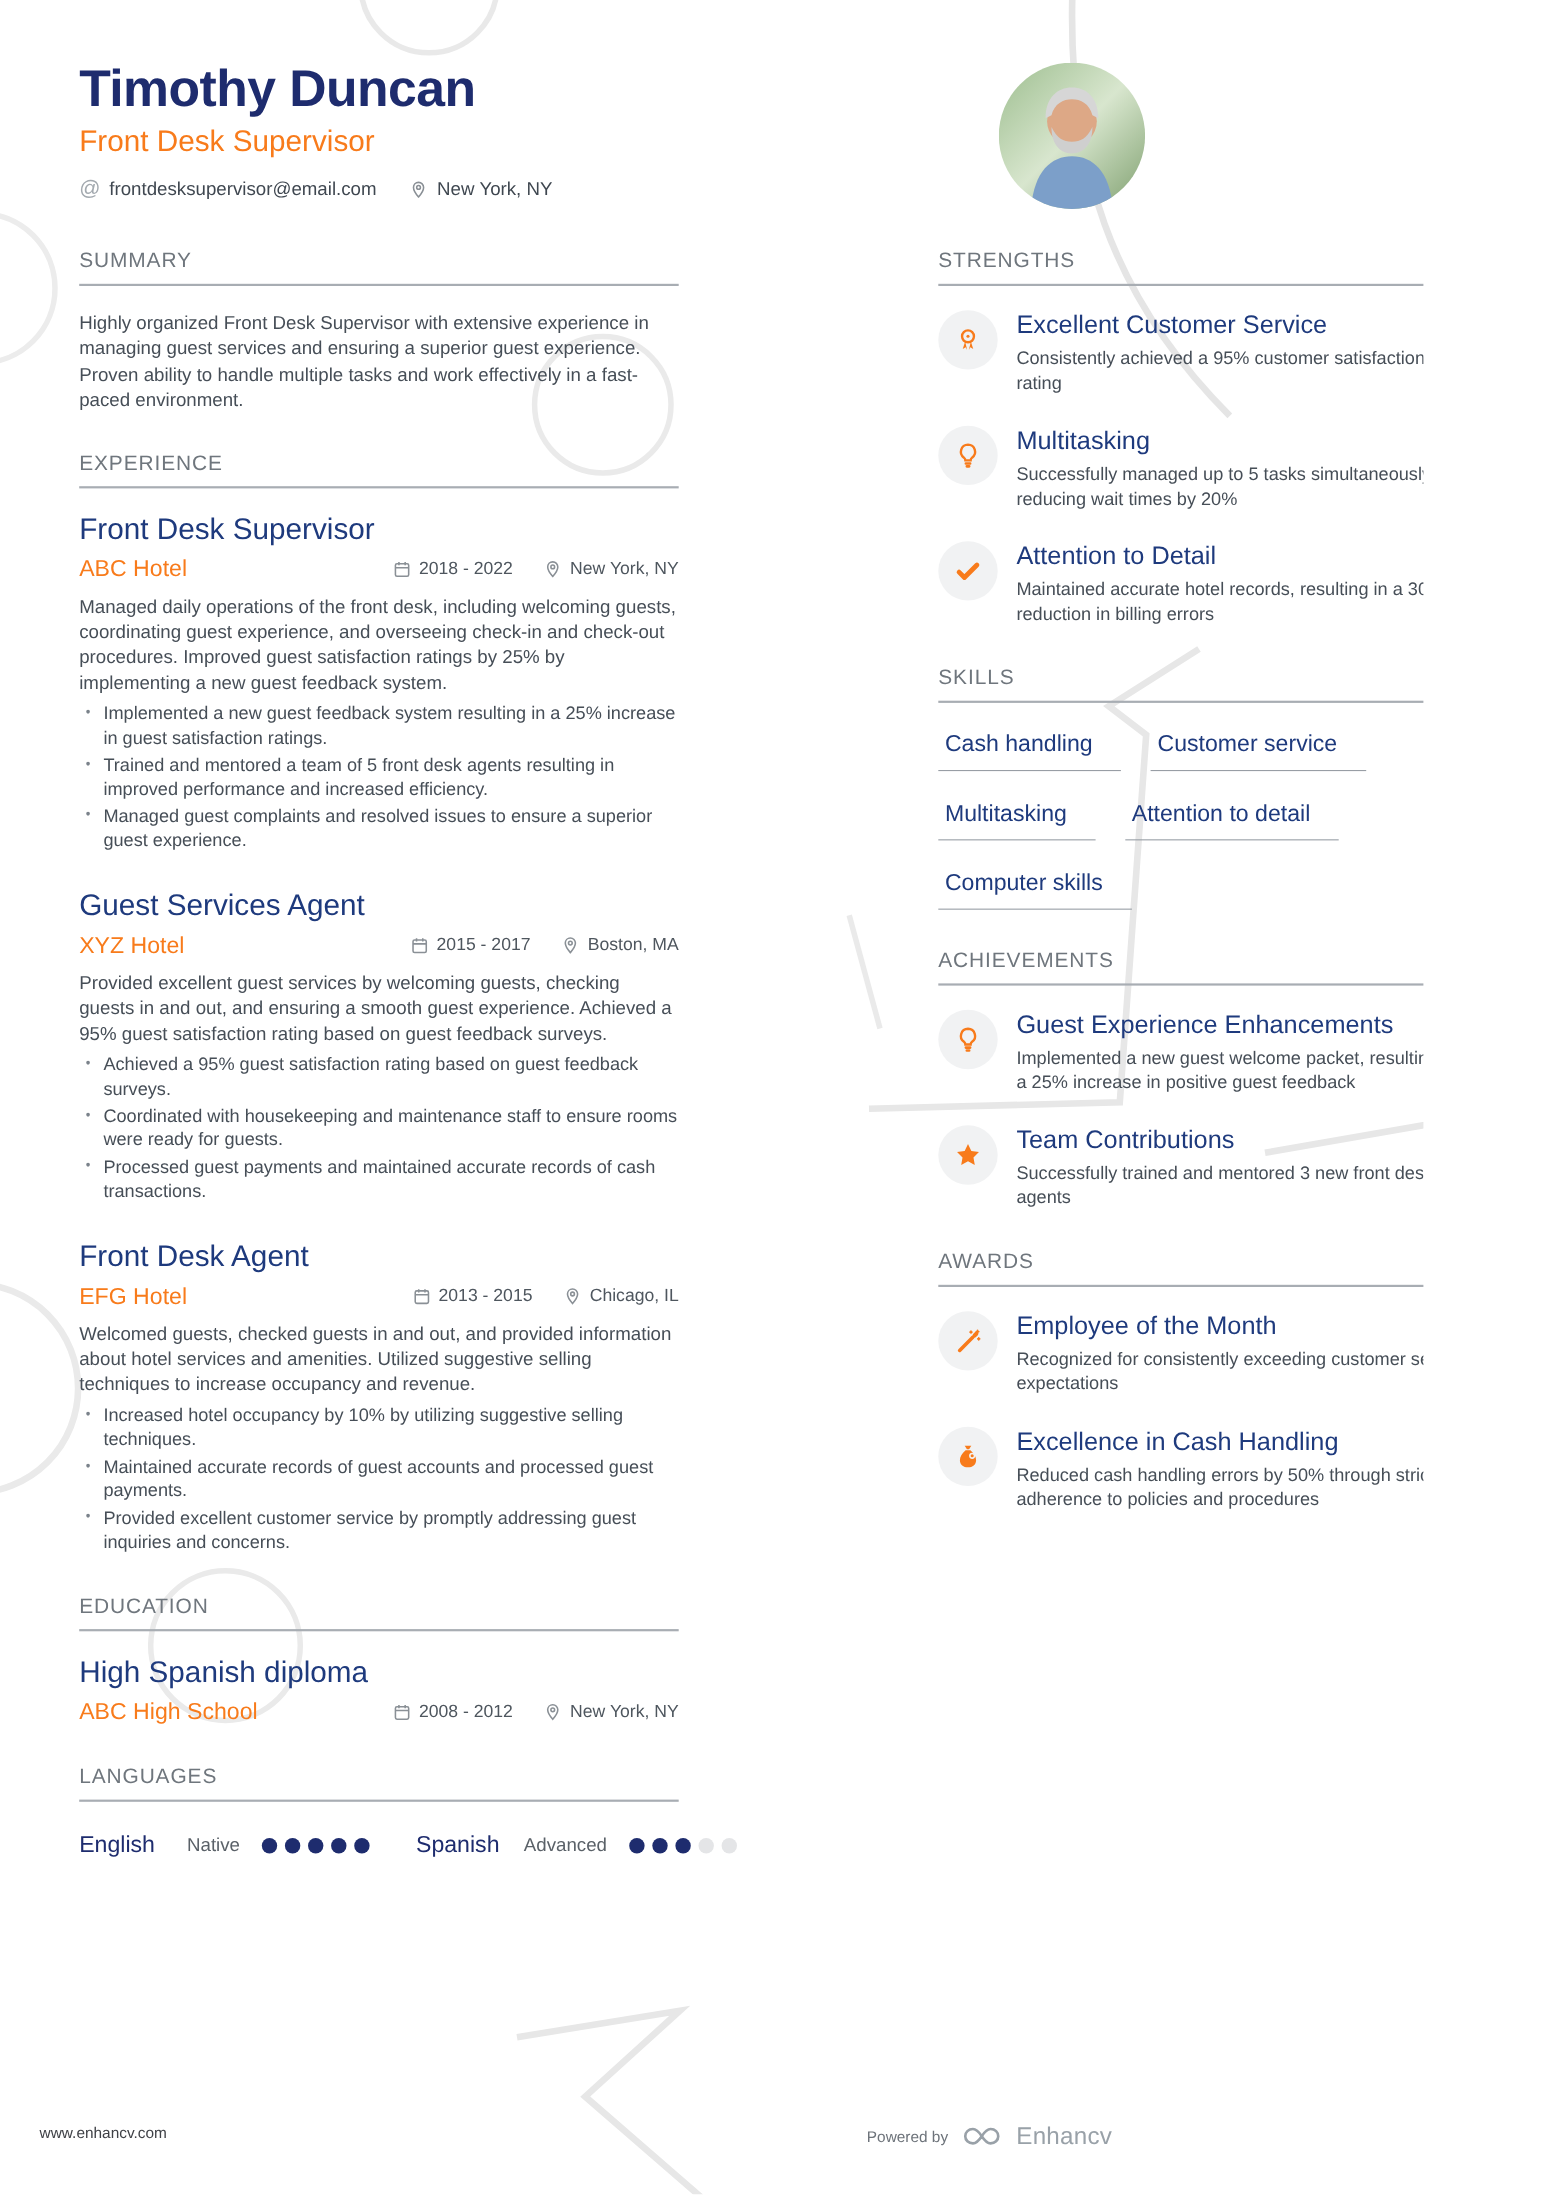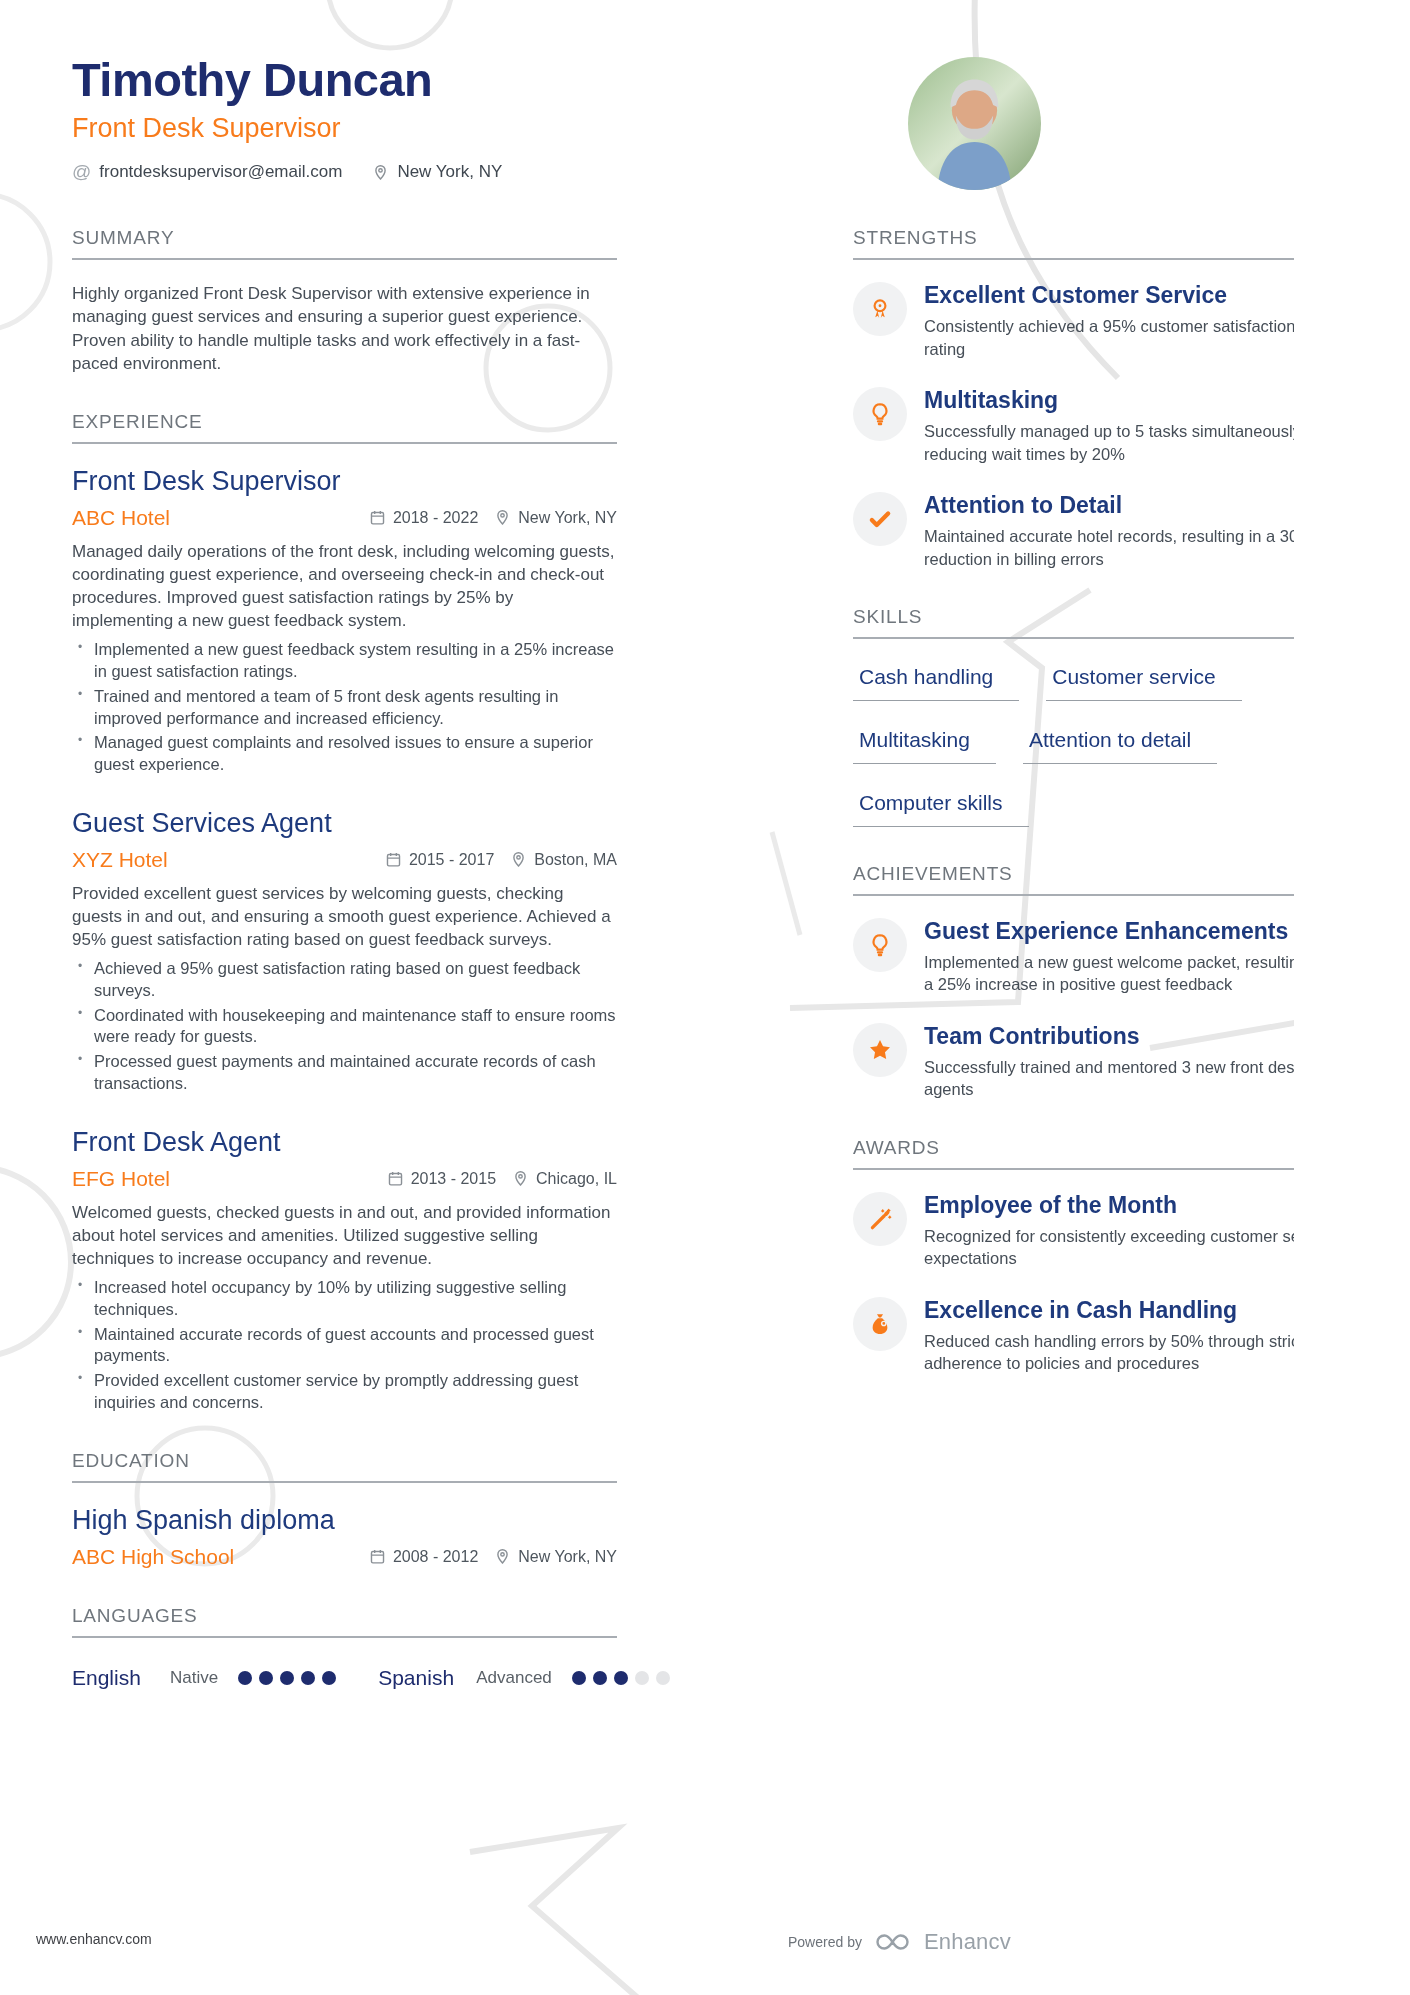--- a/index.html
+++ b/index.html
@@ -37,33 +37,33 @@
   .sec-heading{font-size:19px;font-weight:400;color:var(--heading-gray);letter-spacing:0.8px;
     border-bottom:2px solid var(--rule-gray);padding-bottom:9px;margin-bottom:22px;}
 
   .body-text{font-size:17px;line-height:1.36;color:var(--body-gray);}
 
   
   .entry{margin-bottom:32px;}
   .entry-title{font-size:27px;font-weight:500;color:var(--title-navy);margin-bottom:9px;}
   .entry-row{display:flex;justify-content:space-between;align-items:center;margin-bottom:10px;}
   .company{font-size:21px;color:var(--orange);}
-  .entry-meta{display:flex;align-items:flex-end;gap:16px;font-size:16px;color:var(--meta-gray);}
+  .entry-meta{display:flex;align-items:flex-end;gap:28px;font-size:16px;color:var(--meta-gray);}
   .entry-meta .mi{display:flex;align-items:center;gap:7px;}
   .entry-desc{margin-bottom:7px;}
   ul.bullets{list-style:none;margin-top:4px;}
   ul.bullets li{position:relative;padding-left:22px;font-size:16.5px;line-height:1.32;color:var(--body-gray);margin-bottom:3px;}
   ul.bullets li::before{content:"•";position:absolute;left:6px;top:1px;color:#7A828A;font-size:12px;}
 
   
   .r-item{display:flex;gap:17px;margin-bottom:27px;}
   .icon-circle{width:54px;height:54px;border-radius:50%;background:#F1F2F3;flex:0 0 auto;
     display:flex;align-items:center;justify-content:center;color:var(--orange);}
   .icon-circle svg{width:26px;height:26px;}
-  .r-title{font-size:23px;font-weight:700;color:var(--title-navy);margin-bottom:6px;}
+  .r-title{font-size:23px;font-weight:400;color:var(--title-navy);margin-bottom:6px;}
   .r-desc{font-size:16.5px;line-height:1.36;color:var(--body-gray);}
 
   
   .skills-wrap{display:flex;flex-wrap:wrap;column-gap:38px;row-gap:27px;padding-top:4px;gap:27px;}
   .skill{font-size:21px;color:var(--title-navy);border-bottom:1px solid #989EA5;padding:0 26px 11px 6px;}
 
   
   .lang-row{display:flex;align-items:center;gap:42px;padding-top:6px;}
   .lang{display:flex;align-items:center;gap:20px;}
   .lang-name{font-size:21px;color:var(--navy);min-width:78px;}

